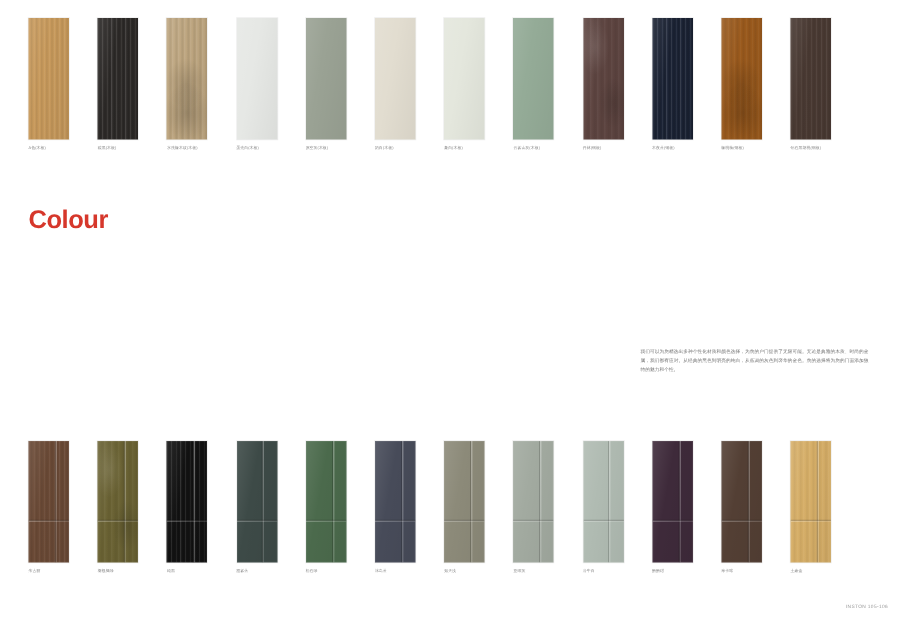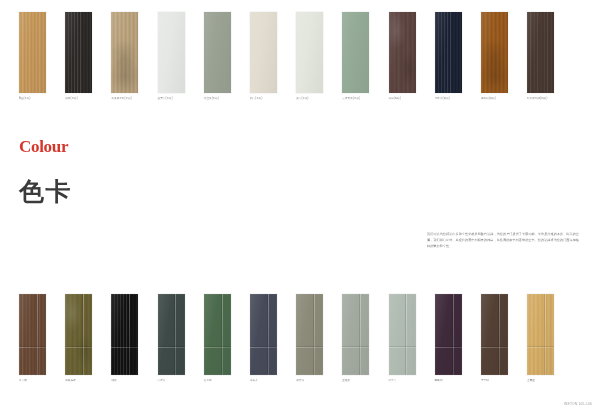--- a/index.html
+++ b/index.html
@@ -99,21 +99,21 @@
     font-size:2.6px;line-height:3.4px;
     color:#8a8a8a;letter-spacing:0.05px;
     white-space:nowrap;
   }
 
   
   .heading-en{
     position:absolute;left:19px;top:137px;
     font-size:17px;line-height:19px;font-weight:bold;
     color:#d6372b;letter-spacing:-0.3px;
-    font-family:Liberation Serif, serif;
+    font-family:Liberation Sans, sans-serif;
   }
   .heading-cn{
     position:absolute;left:19px;top:177px;
     font-size:25px;line-height:28px;font-weight:bold;
     color:#3b3b3b;letter-spacing:1.5px;
   }
 
   .body-copy{
     position:absolute;left:427px;top:231px;width:152px;
     font-size:3.1px;line-height:6.2px;
@@ -208,21 +208,20 @@
       <div class="swatch-cell">
         <div class="swatch" style="background: rgb(74, 58, 51);">
           <div class="grain vert"></div>
           <div class="sheen"></div>
         </div>
         <div class="swatch-label">铂石黑胡桃(钢板)</div>
       </div>
     </div>
 
   <div class="heading-en">Colour</div>
-  <div class="heading-cn">色卡</div>
   <div class="body-copy">我们可以为您精选出多种个性化材质和颜色选择，为您的户门提供了无限可能。无论是典雅的木质、时尚的金属，我们都有应对。从经典的黑色到明亮的纯白，从低调的灰色到奢华的金色。您的选择将为您的门面添加独特的魅力和个性。</div>
 
   <div class="row row-bottom" id="bottomRow">
       <div class="swatch-cell">
         <div class="swatch" style="background: rgb(107, 74, 54);">
           <div class="grain vert"></div>
           <div class="sheen"></div>
           <div class="panel-v a"></div>
           <div class="panel-h b"></div>
           <div class="panel-edge"></div>

